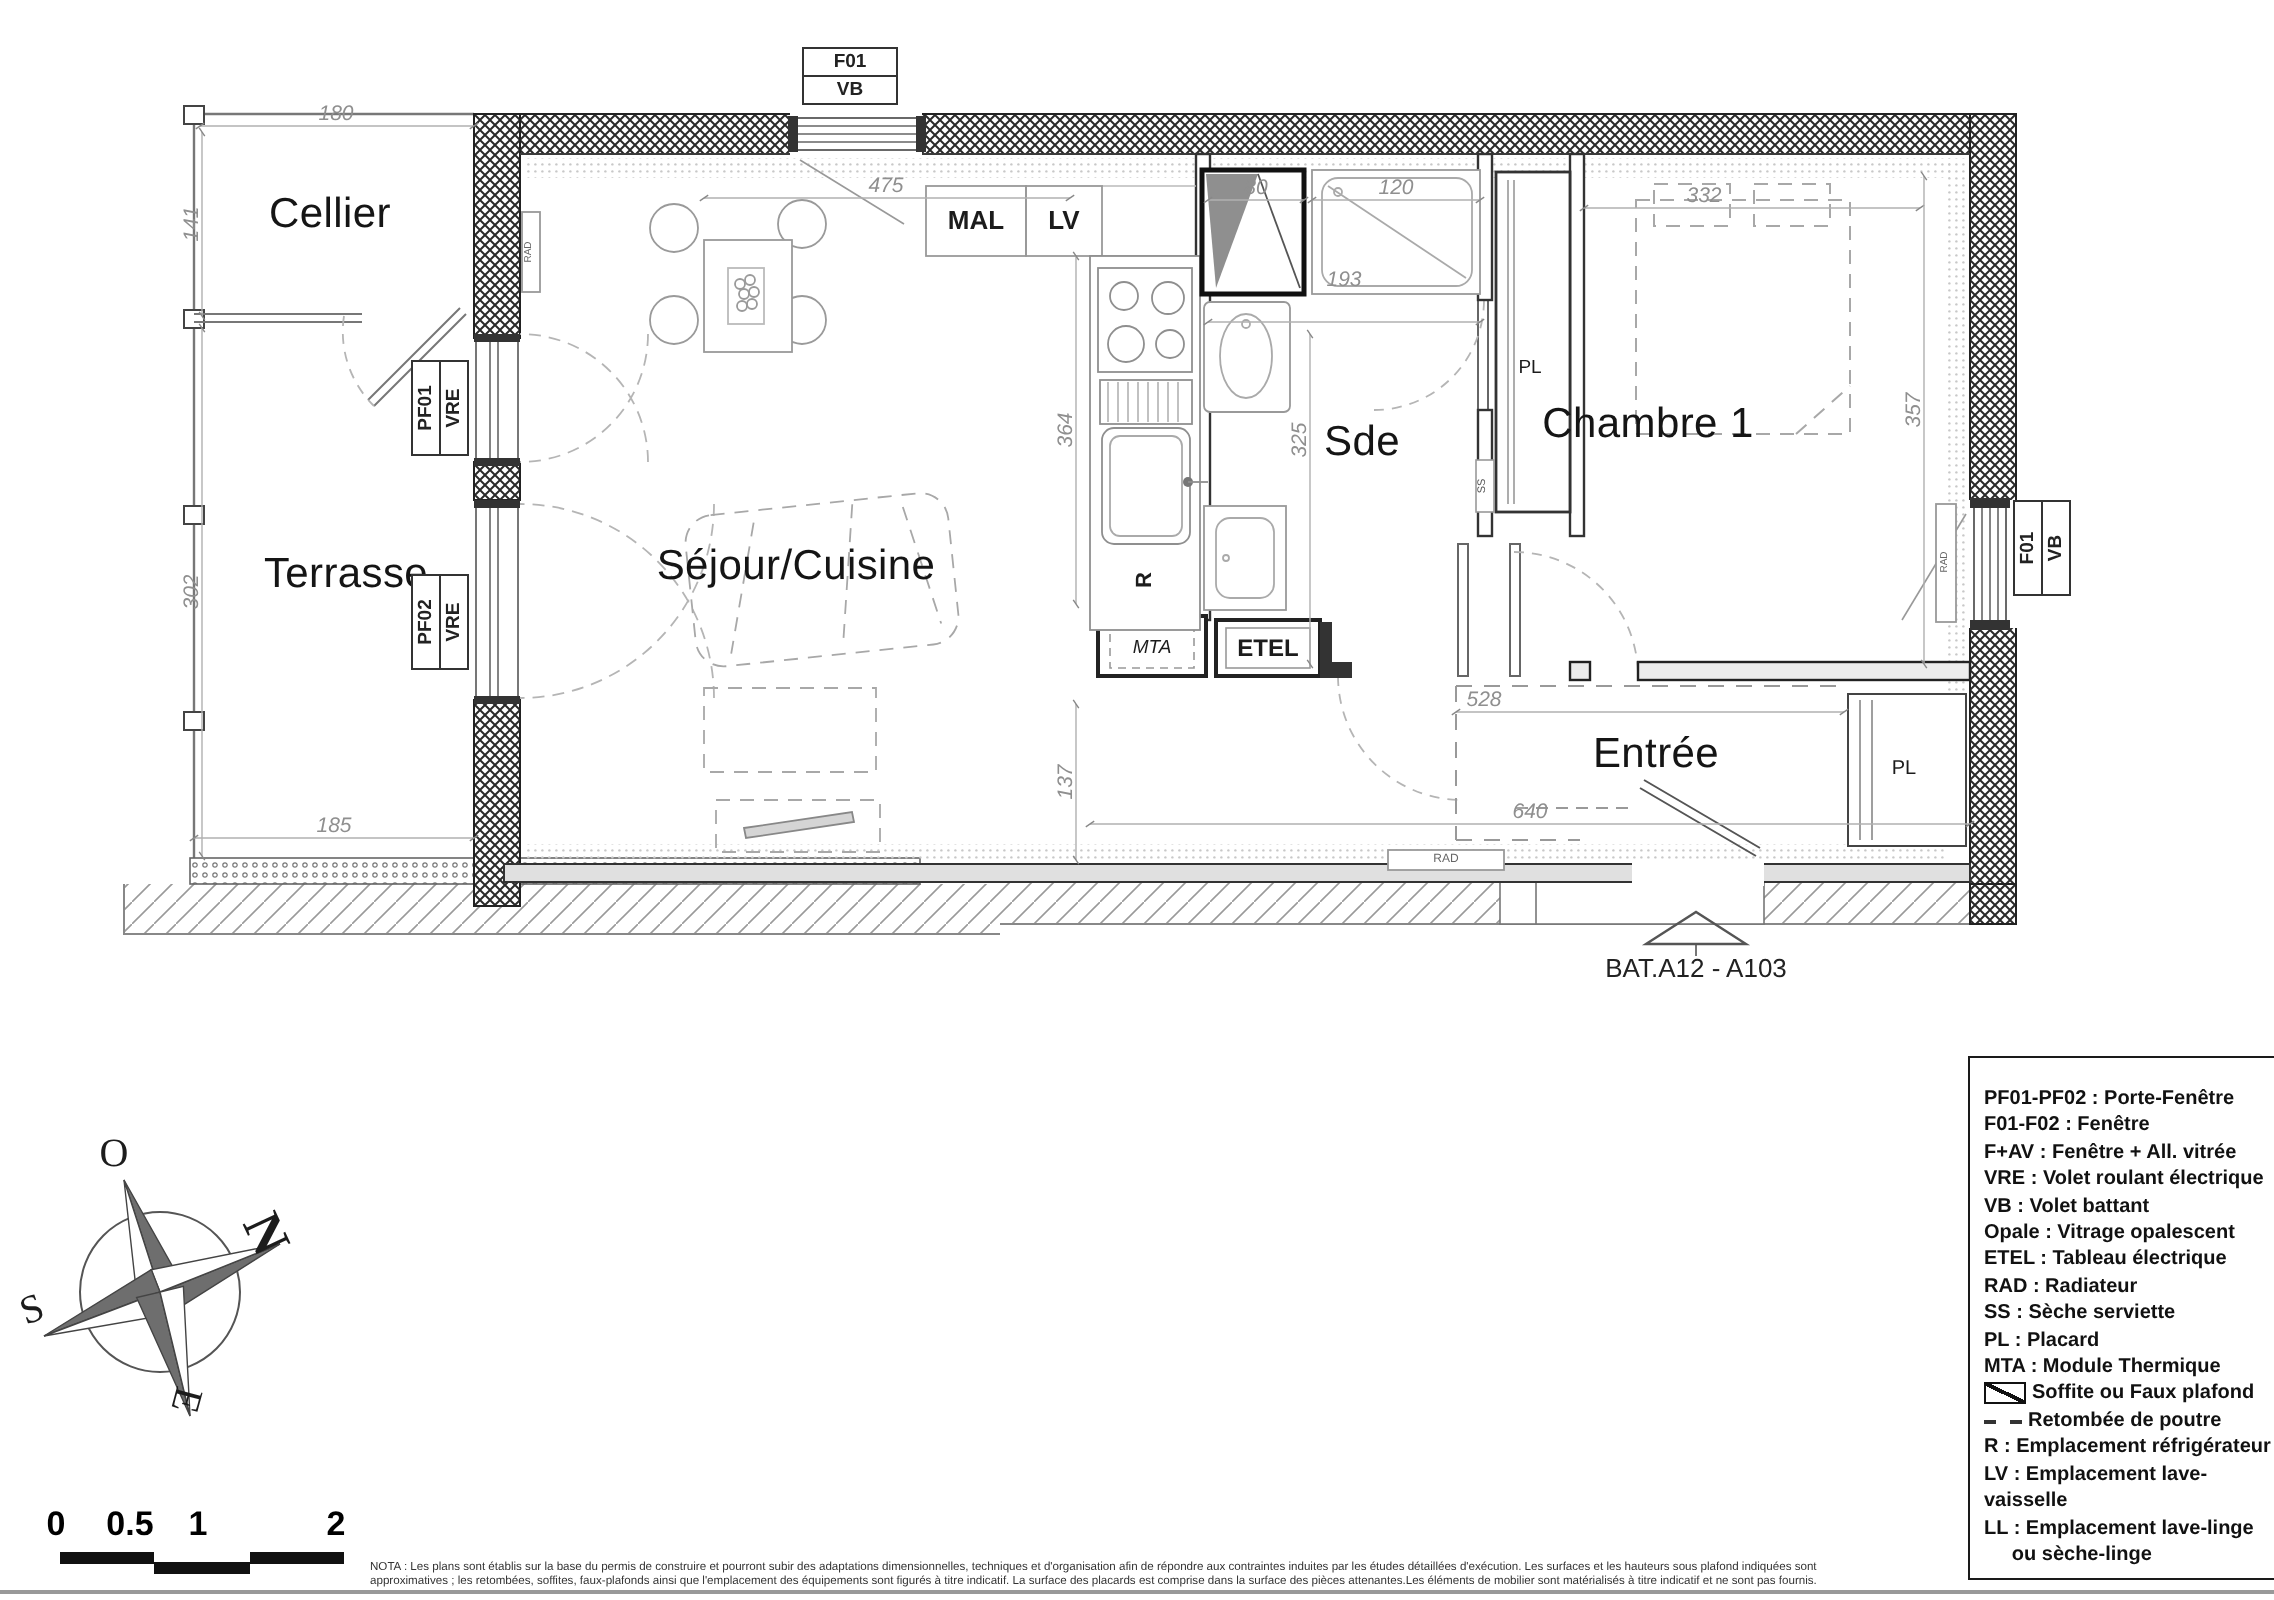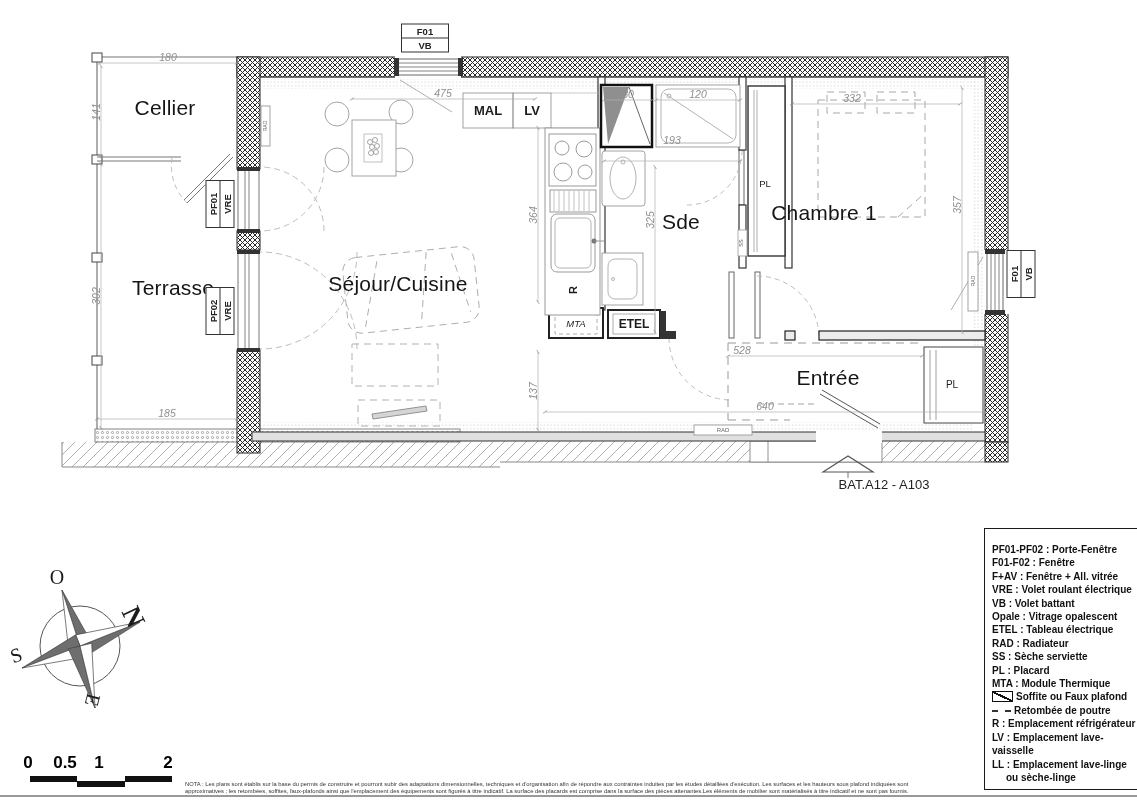--- a/index.html
+++ b/index.html
@@ -272,21 +272,21 @@
       <div class="pt" style="left: 532px; top: 110px; font-size: 13px; font-weight: 700; transform: translate(-50%, -50%);">LV</div>
       <div class="pt" style="left: 765px; top: 184px; font-size: 9.5px; transform: translate(-50%, -50%);">PL</div>
       <div class="pt" style="left: 952px; top: 385px; font-size: 10px; transform: translate(-50%, -50%);">PL</div>
       <div class="pt" style="left: 573px; top: 290px; font-size: 11px; font-weight: 700; transform: translate(-50%, -50%) rotate(-90deg);">R</div>
       <div class="pt" style="left: 576px; top: 324px; font-size: 9.5px; font-style: italic; transform: translate(-50%, -50%);">MTA</div>
       <div class="pt" style="left: 634px; top: 324px; font-size: 12px; font-weight: 700; transform: translate(-50%, -50%);">ETEL</div>
       <div class="pt" style="left: 742px; top: 243px; font-size: 5.5px; color: rgb(85, 85, 85); transform: translate(-50%, -50%) rotate(-90deg);">SS</div>
       <div class="pt" style="left: 265px; top: 126px; font-size: 5px; color: rgb(102, 102, 102); transform: translate(-50%, -50%) rotate(-90deg);">RAD</div>
       <div class="pt" style="left: 723px; top: 430px; font-size: 6px; color: rgb(102, 102, 102); transform: translate(-50%, -50%);">RAD</div>
       <div class="pt" style="left: 973px; top: 281px; font-size: 5px; color: rgb(102, 102, 102); transform: translate(-50%, -50%) rotate(-90deg);">RAD</div>
-      <div class="pt" style="left: 848px; top: 484px; font-size: 13px; color: rgb(34, 34, 34); transform: translate(-50%, -50%); margin-left: 36px;">BAT.A12 - A103</div>
+      <div class="pt" style="left: 848px; top: 484px; font-size: 13px; color: rgb(34, 34, 34); transform: translate(-50%, -50%);">BAT.A12 - A103</div>
       <div class="pt dim" style="left: 168px; top: 57px; transform: translate(-50%, -50%);">180</div>
       <div class="pt dim" style="left: 96px; top: 112px; transform: translate(-50%, -50%) rotate(-90deg);">141</div>
       <div class="pt dim" style="left: 96px; top: 296px; transform: translate(-50%, -50%) rotate(-90deg);">302</div>
       <div class="pt dim" style="left: 167px; top: 413px; transform: translate(-50%, -50%);">185</div>
       <div class="pt dim" style="left: 443px; top: 93px; transform: translate(-50%, -50%);">475</div>
       <div class="pt dim" style="left: 533px; top: 215px; transform: translate(-50%, -50%) rotate(-90deg);">364</div>
       <div class="pt dim" style="left: 533px; top: 391px; transform: translate(-50%, -50%) rotate(-90deg);">137</div>
       <div class="pt dim" style="left: 765px; top: 406px; transform: translate(-50%, -50%);">640</div>
       <div class="pt dim" style="left: 628px; top: 94px; transform: translate(-50%, -50%); text-align: center;">80</div>
       <div class="pt dim" style="left: 698px; top: 94px; transform: translate(-50%, -50%);">120</div>

